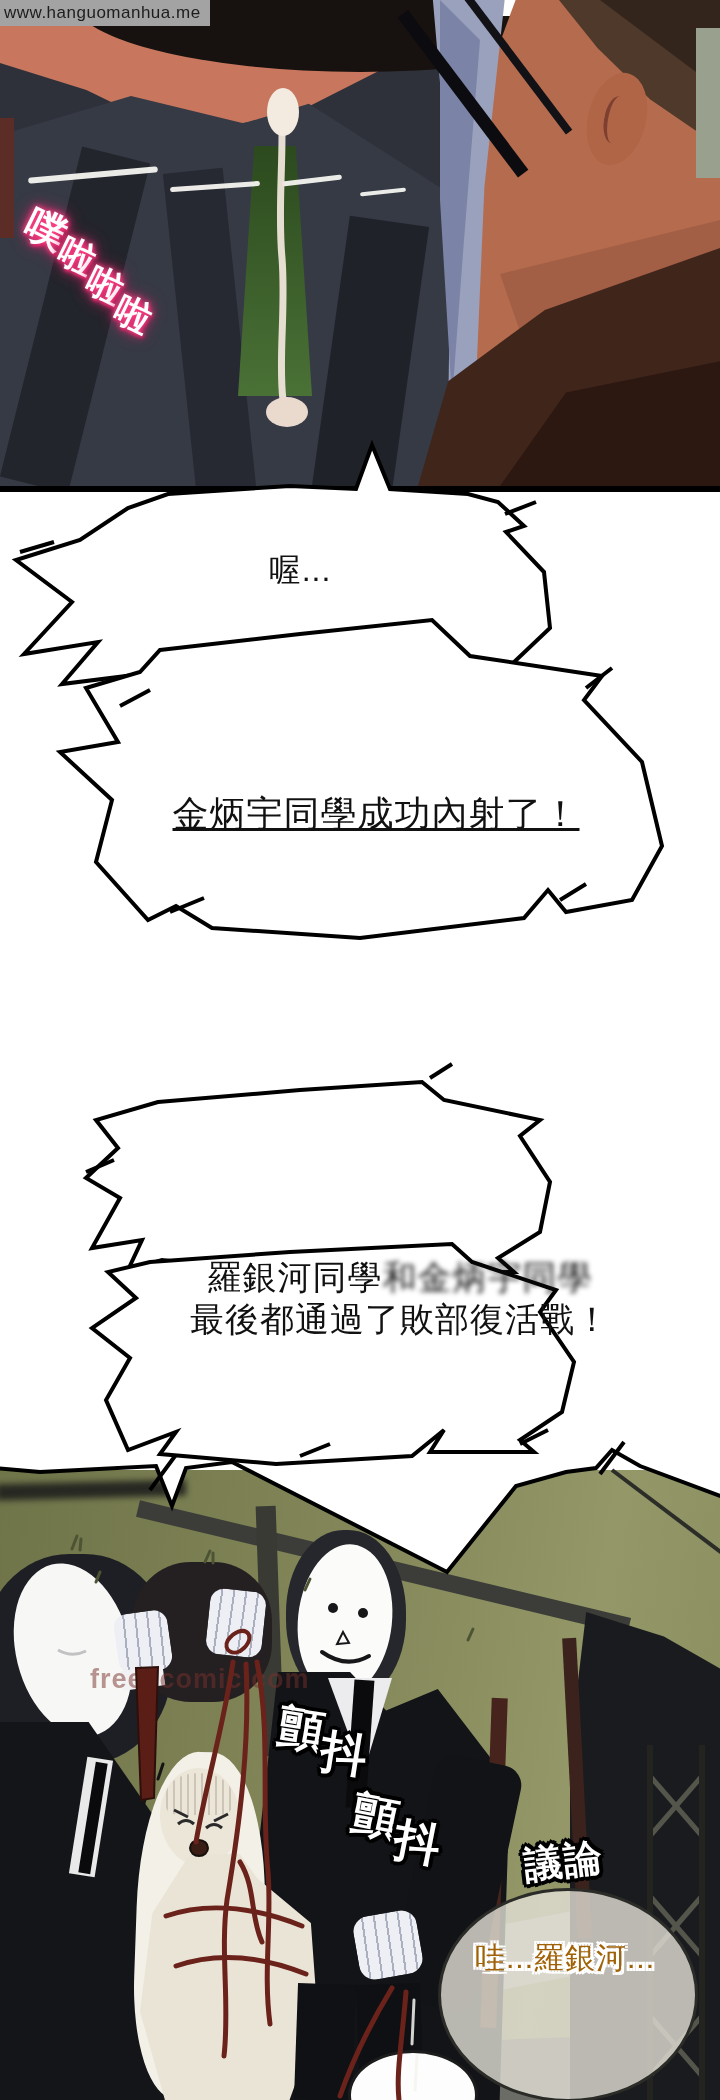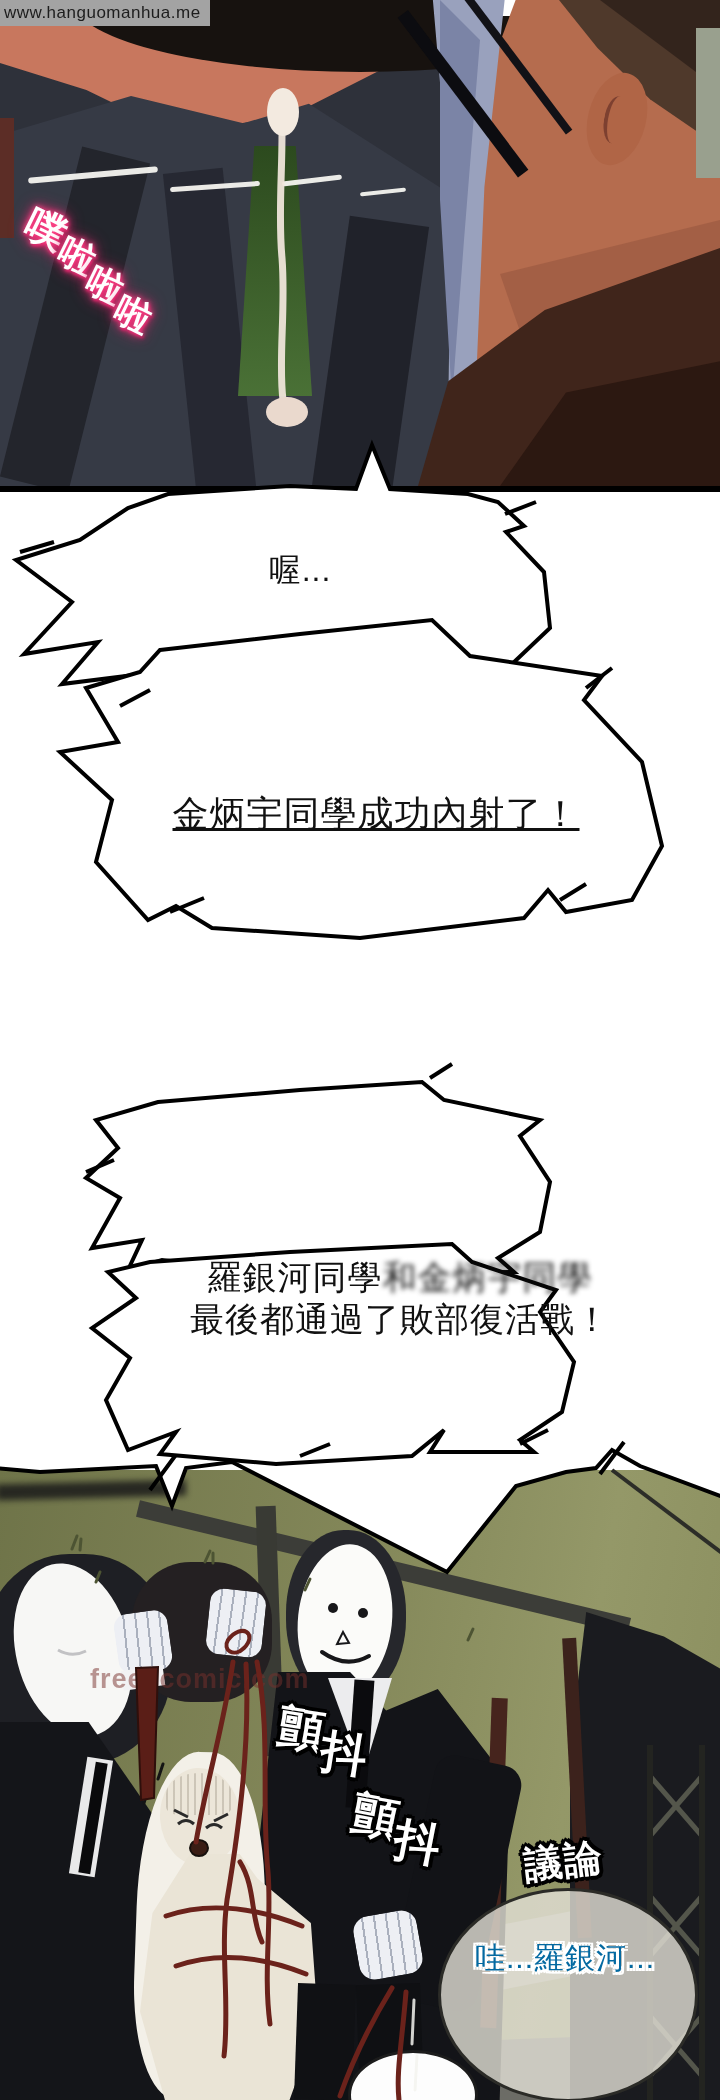--- a/index.html
+++ b/index.html
@@ -105,21 +105,21 @@
   .fwm{left:90px;top:194px;font-size:27px;font-weight:bold;color:rgba(120,48,44,.5);letter-spacing:1px;}
 
   
   #overlay{position:absolute;left:0;top:0;}
   .b-text{position:absolute;color:#111;letter-spacing:1px;text-align:center;white-space:nowrap;}
   #t-taste{left:90px;top:548px;width:420px;font-size:32px;line-height:45px;}
   #t-success{left:146px;top:790px;width:460px;font-size:36px;text-decoration:underline;}
   #t-congrats{left:160px;top:1162px;width:250px;font-size:31px;}
   #t-result{left:110px;top:1256px;width:580px;font-size:34px;line-height:42px;}
   .blurred{filter:blur(2.5px);}
-  #t-crowd{left:445px;top:1938px;width:240px;font-size:30px;color:#0369a1;
+  #t-crowd{left:445px;top:1938px;width:240px;font-size:30px;color:#a16207;
     text-shadow:-3px -3px 0 #fff,3px -3px 0 #fff,-3px 3px 0 #fff,3px 3px 0 #fff,-3px 0 0 #fff,3px 0 0 #fff,0 -3px 0 #fff,0 3px 0 #fff;}
   .sticker{position:absolute;font-weight:bold;color:#fff;display:flex;
     text-shadow:-3px -3px 0 #000,3px -3px 0 #000,-3px 3px 0 #000,3px 3px 0 #000,-4px 0 0 #000,4px 0 0 #000,0 -4px 0 #000,0 4px 0 #000;}
   #tremble1{left:278px;top:1702px;font-size:46px;transform:rotate(9deg);}
   #tremble2{left:352px;top:1790px;font-size:46px;transform:rotate(11deg);}
   .sticker span:nth-child(2){transform:translateY(18px);}
   #discuss{left:524px;top:1836px;font-size:38px;transform:rotate(-7deg);letter-spacing:2px;}
   #ellipse{left:438px;top:1888px;width:254px;height:208px;background:rgba(227,225,215,.8);
            border:3px solid #2b2b27;border-radius:50%;}
 </style>

